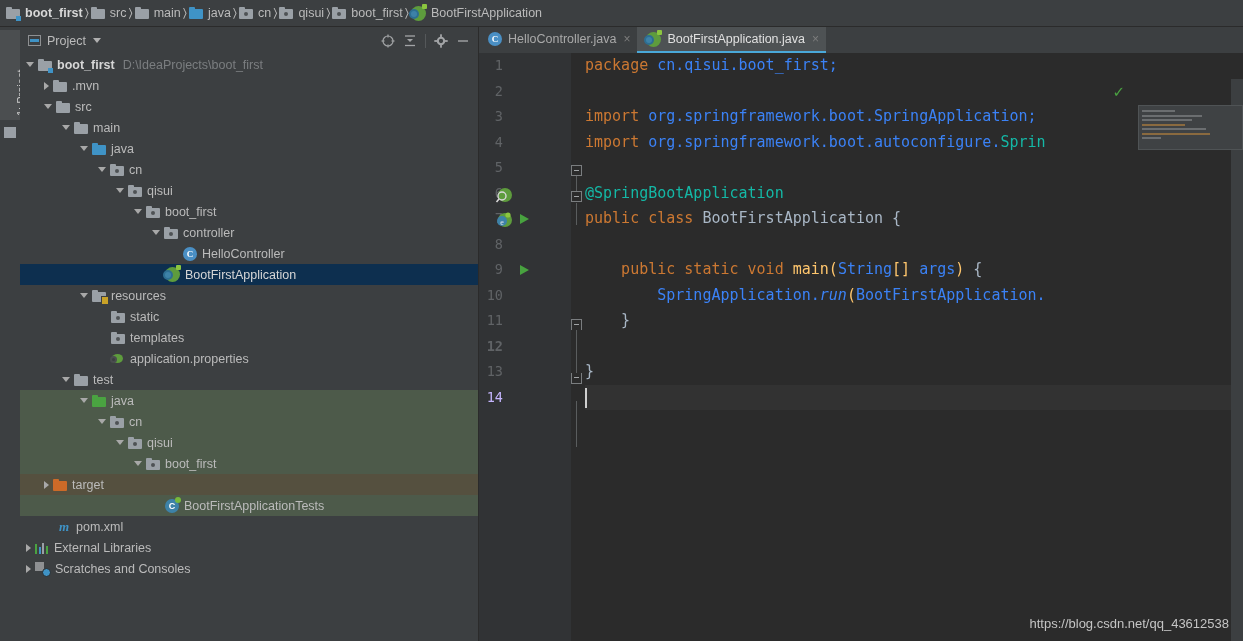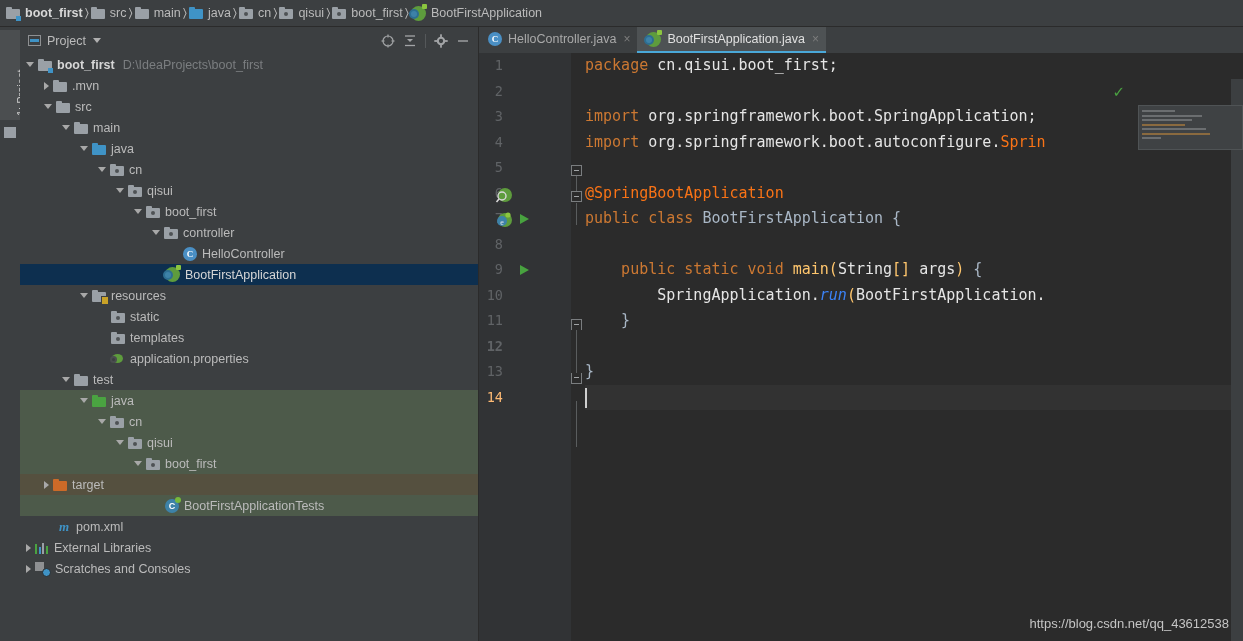--- a/index.html
+++ b/index.html
@@ -197,22 +197,22 @@
   .codelines{
     position:absolute;left:106px;top:0;right:0;
     font-family:"DejaVu Sans Mono","Liberation Mono",monospace;
     font-size:15px;
   }
   .cl{position:absolute;white-space:pre;left:0;height:25.5px;line-height:25.5px;}
   .curline{position:absolute;left:0;right:0;height:25.5px;background:#323232;}
   .caret-bar{position:absolute;width:1.5px;background:#cfcfcf;height:20px;}
 
   .kw{color:#cc7832;}
-  .id{color:#e5e5e5;}
-  .ann{color:#f97316;}
+  .id{color:#3b82f6;}
+  .ann{color:#14b8a6;}
   .cls{color:#a9b7c6;}
   .mth{color:#ffc66d;}
   .mthi{color:#3b82f6;font-style:italic;}
   .punc{color:#a9b7c6;}
 
   
   .rightgutter{
     position:absolute;right:0;top:26px;width:12px;height:588px;background:#3c3f41;
   }
   .checkmark{
@@ -533,21 +533,21 @@
           <div class="lnum" style="top: 80.5px;">4</div>
           <div class="lnum" style="top: 106px;">5</div>
           <div class="lnum" style="top: 131.5px;">6</div>
           <div class="lnum" style="top: 157px;">7</div>
           <div class="lnum" style="top: 182.5px;">8</div>
           <div class="lnum" style="top: 208px;">9</div>
           <div class="lnum" style="top: 233.5px;">10</div>
           <div class="lnum" style="top: 259px;">11</div>
           <div class="lnum" style="top: 284.5px; font-weight: bold;">12</div>
           <div class="lnum" style="top: 310px;">13</div>
-          <div class="lnum" style="top: 335.5px; color: #fdba74;">14</div>
+          <div class="lnum" style="top: 335.5px; color: #c4b5fd;">14</div>
           <div class="gutter-ic" style="top: 133.5px; left: 16px;"><svg width="18" height="18" viewBox="0 0 18 18">
               <circle cx="10" cy="8" r="7" fill="#5e9c3d"></circle>
               <circle cx="7" cy="9" r="4" fill="none" stroke="#d8d8d8" stroke-width="1.4"></circle>
               <line x1="4" y1="12" x2="1.5" y2="15" stroke="#d8d8d8" stroke-width="1.6"></line>
             </svg></div>
           <div class="gutter-ic" style="top: 159px; left: 16px;"><svg width="18" height="18" viewBox="0 0 18 18">
               <circle cx="10" cy="8" r="7" fill="#5e9c3d"></circle>
               <circle cx="13" cy="3" r="2.6" fill="#8cc63f"></circle>
               <circle cx="7" cy="9" r="5" fill="#3d82a8"></circle>
               <text x="7" y="12.5" font-size="8" fill="#e6e6e6" text-anchor="middle" font-family="Liberation Serif,serif">e</text>

